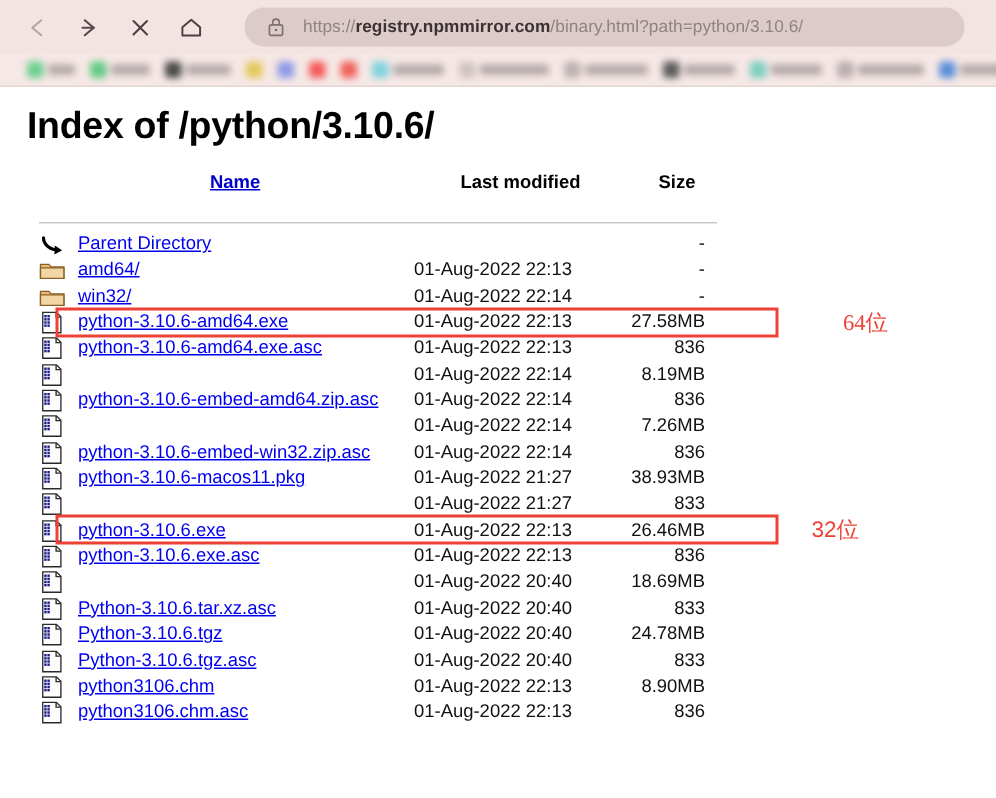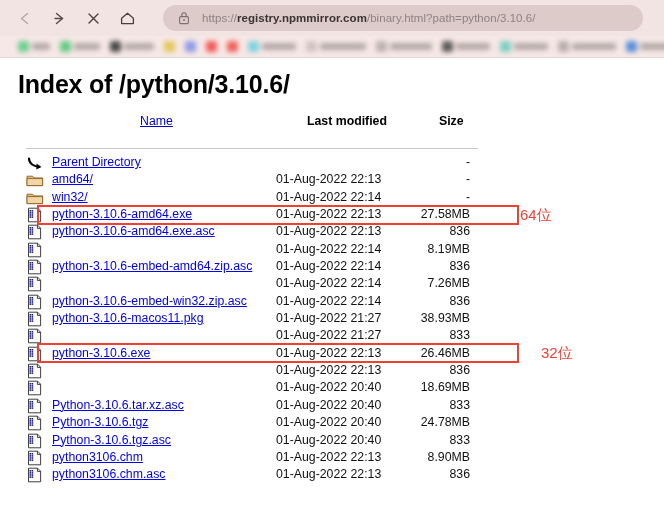--- a/index.html
+++ b/index.html
@@ -105,21 +105,21 @@
     position: absolute; left: 26px; top: 56px;
     width: 470px;
     font-size: 12.3px;
     color: #000000;
   }
   .hdr-row {
     position: relative; height: 20px;
   }
   .hdr-name {
     position: absolute; left: 114px; top: 0;
-    font-weight: normal; color: #0000cc;
+    font-weight: bold; color: #0000cc;
     text-decoration: underline;
     cursor: pointer;
   }
   .hdr-mod {
     position: absolute; left: 281px; top: 0;
     font-weight: bold; color: #000;
     cursor: pointer; white-space: nowrap;
   }
   .hdr-size {
     position: absolute; left: 413px; top: 0;
@@ -478,20 +478,21 @@
             <path d="M11.4 1.3 V4.4 H14.5" fill="none" stroke="#2a2a2a" stroke-width="0.9"></path>
             <rect x="3.5" y="3.0" width="1.6" height="1.6" fill="#1a1a8c"></rect>
             <rect x="5.6" y="3.0" width="1.6" height="1.6" fill="#1a1a8c"></rect>
             <rect x="3.5" y="5.1" width="1.6" height="1.6" fill="#1a1a8c"></rect>
             <rect x="5.6" y="5.1" width="1.6" height="1.6" fill="#1a1a8c"></rect>
             <rect x="3.5" y="7.2" width="1.6" height="1.6" fill="#1a1a8c"></rect>
             <rect x="5.6" y="7.2" width="1.6" height="1.6" fill="#1a1a8c"></rect>
             <rect x="3.5" y="9.3" width="1.6" height="1.6" fill="#1a1a8c"></rect>
             <rect x="5.6" y="9.3" width="1.6" height="1.6" fill="#1a1a8c"></rect>
           </svg></span>
+        <a class="fname">python-3.10.6.exe.asc</a>
         <span class="fmod">01-Aug-2022 22:13</span>
         <span class="fsize">836</span>
       </div>
       <div class="row">
         <span class="icon"><svg width="18" height="16" viewBox="0 0 18 16">
             <path d="M2.5 1.2 H11.6 L14.6 4.2 V14.8 H2.5 Z" fill="#fdfdfd" stroke="#2a2a2a" stroke-width="0.9"></path>
             <path d="M11.4 1.3 V4.4 H14.5" fill="none" stroke="#2a2a2a" stroke-width="0.9"></path>
             <rect x="3.5" y="3.0" width="1.6" height="1.6" fill="#1a1a8c"></rect>
             <rect x="5.6" y="3.0" width="1.6" height="1.6" fill="#1a1a8c"></rect>
             <rect x="3.5" y="5.1" width="1.6" height="1.6" fill="#1a1a8c"></rect>
@@ -585,16 +586,16 @@
             <rect x="3.5" y="9.3" width="1.6" height="1.6" fill="#1a1a8c"></rect>
             <rect x="5.6" y="9.3" width="1.6" height="1.6" fill="#1a1a8c"></rect>
           </svg></span>
         <a class="fname">python3106.chm.asc</a>
         <span class="fmod">01-Aug-2022 22:13</span>
         <span class="fsize">836</span>
       </div>
     </div>
 
 <div class="annot-box" style="left: 37px; top: 146.55px; width: 482px; height: 20px; border-color: rgb(238, 65, 54);"></div>
-    <div class="annot-label" style="left: 520px; top: 147.55px; color: rgb(238, 65, 54);">64位</div>
+    <div class="annot-label" style="left: 562px; top: 147.55px; color: rgb(238, 65, 54); font-family: Liberation Serif, serif;">64位</div>
     <div class="annot-box" style="left: 37px; top: 285.35px; width: 482px; height: 20px; border-color: rgb(238, 65, 54);"></div>
     <div class="annot-label" style="left: 541px; top: 286.35px; color: rgb(238, 65, 54);">32位</div>
   </div>
 
 </body></html>

